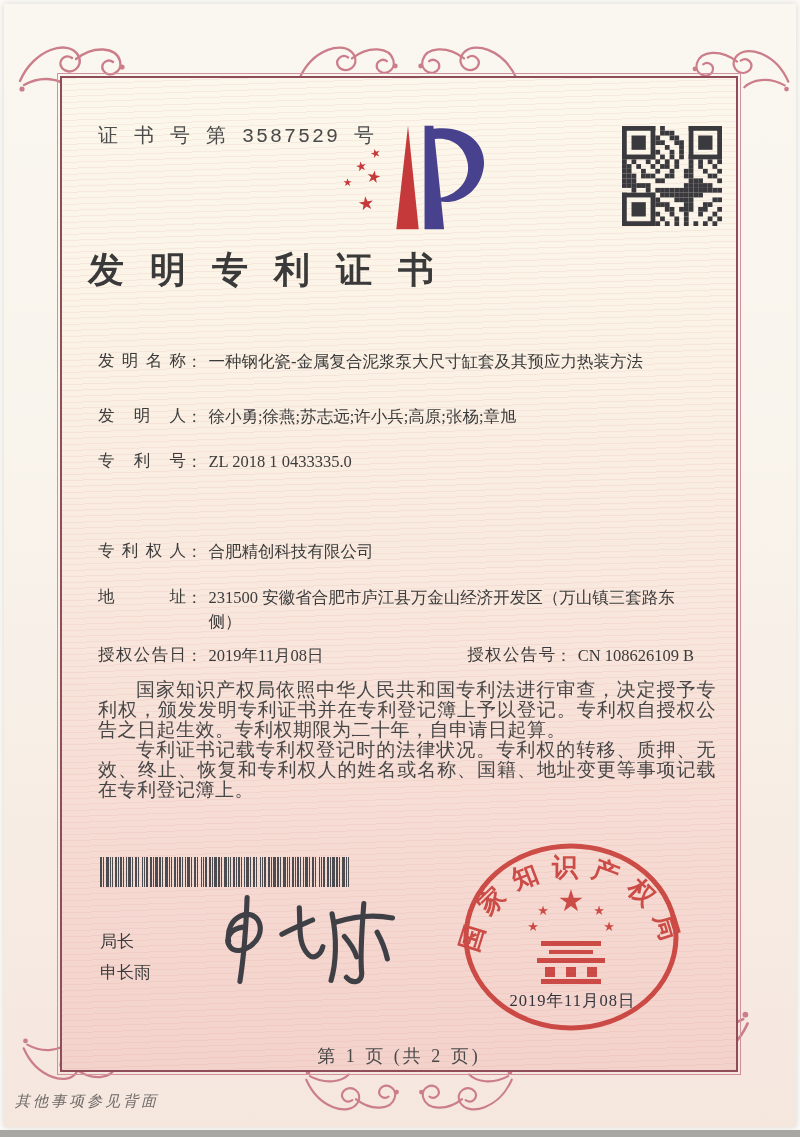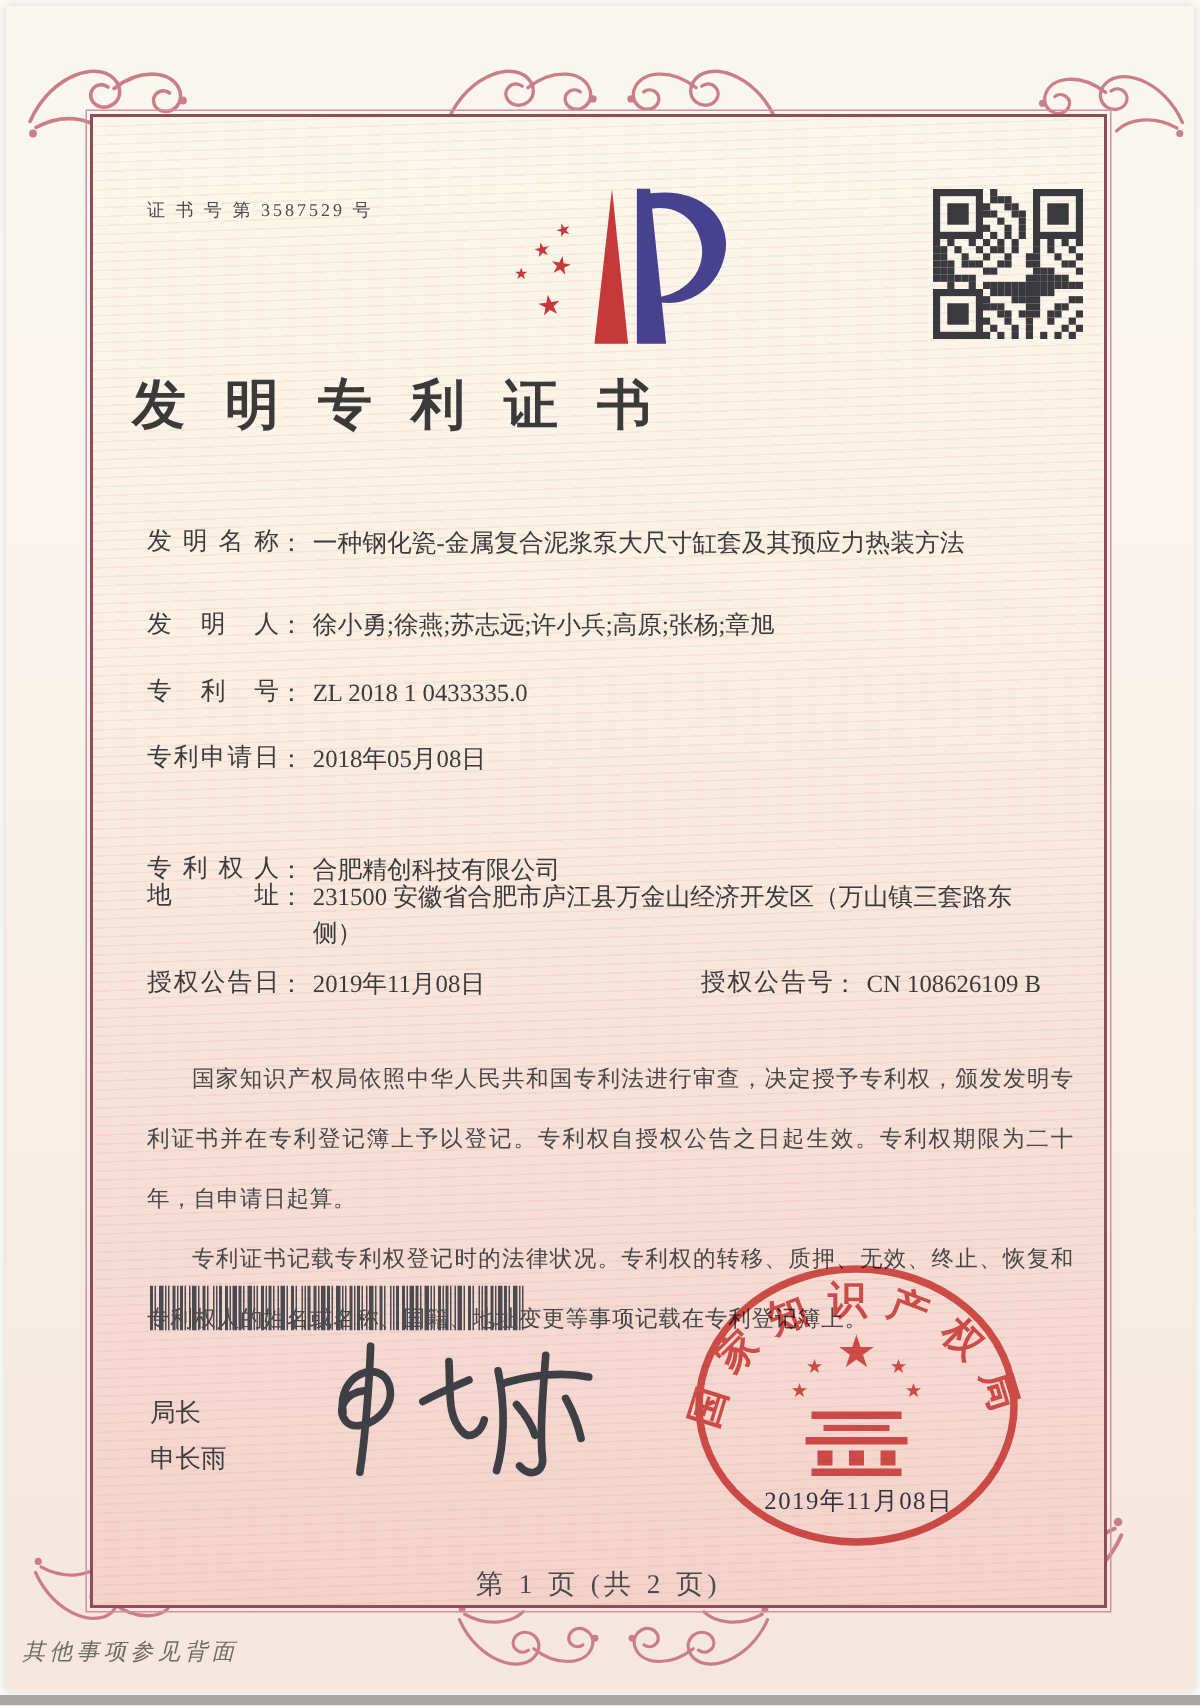--- a/index.html
+++ b/index.html
@@ -20,33 +20,33 @@
     position:absolute;left:57px;top:73px;width:682px;height:1000px;
     border:1px solid #d1909b;
   }
   .cert-inner{
     position:absolute;inset:2px;border:2px solid #8e4d58;
     background:
       repeating-linear-gradient(178deg, rgba(211,116,116,.10) 0 1px, rgba(211,116,116,0) 1px 6px),
       linear-gradient(180deg,#fcf7ec 0%,#fbf3e6 25%,#f9e9de 50%,#f6dcd4 75%,#f3d2cb 100%);
   }
   .abs{position:absolute;}
-  .cert-no{left:36px;top:54px;font-size:12px;letter-spacing:2px;color:#4b4b4b;}
+  .cert-no{left:36px;top:44px;font-size:20px;letter-spacing:2px;color:#4b4b4b;font-family:Liberation Mono, monospace;}
   .logo{left:268px;top:42px;width:156px;height:116px;}
   .qr{left:560px;top:48px;width:100px;height:100px;}
   .title{left:0;top:168px;width:100%;text-align:left;font-size:36px;font-weight:700;
          letter-spacing:26px;padding-left:26px;box-sizing:border-box;color:#3a3a3a;}
   .frow{left:36px;width:620px;font-size:16.5px;line-height:1.45;color:#3b3b3b;white-space:nowrap;}
   .flabel{display:inline-block;width:88px;text-align:justify;text-align-last:justify;vertical-align:top;font-family:Liberation Mono, monospace;}
   .fcolon{display:inline-block;vertical-align:top;margin-right:6px;}
   .fvalue{display:inline-block;vertical-align:top;white-space:normal;}
   .fvalue.wrap{max-width:492px;}
   .row-grant .grp1{display:inline-block;width:365px;}
-  .paras{left:36px;top:602px;width:618px;font-size:15px;line-height:40px;
-         text-align:justify;color:#474747;letter-spacing:.5px;margin-top:20px;}
+  .paras{left:36px;top:602px;width:618px;font-size:19px;line-height:20px;
+         text-align:justify;color:#474747;letter-spacing:.5px;}
   .paras p{margin:0;text-indent:2em;}
   .barcode{left:38px;top:779px;width:252px;height:30px;}
   .signer{left:38px;top:848px;font-size:17px;line-height:31px;color:#3d3d3d;}
   .signature{left:138px;top:806px;width:215px;height:115px;}
   .seal{left:395px;top:763px;width:228px;height:192px;opacity:.92;mix-blend-mode:multiply;}
   .seal-date{left:398px;top:912px;width:225px;text-align:center;font-size:16.5px;
              color:#33333c;letter-spacing:1px;}
   .page-info{left:0;top:966px;width:100%;text-align:center;font-size:18px;color:#4a4a4a;letter-spacing:3px;}
   .footer-note{position:absolute;left:15px;top:1092px;width:100%;text-align:left;
                font-size:15px;color:#6e6a66;letter-spacing:3px;font-style:italic;}
@@ -282,25 +282,22 @@
     </div>
 
     <div class="abs frow" style="top:327px">
       <span class="flabel">发明人</span><span class="fcolon">：</span><span class="fvalue wrap">徐小勇;徐燕;苏志远;许小兵;高原;张杨;章旭</span>
     </div>
 
     <div class="abs frow" style="top:372px">
       <span class="flabel">专利号</span><span class="fcolon">：</span><span class="fvalue">ZL 2018 1 0433335.0</span>
     </div>
 
-    <div class="abs frow" style="top:416px">
-      <span class="flabel">专利申请日</span><span class="fcolon">：</span><span class="fvalue">2018年05月08日</span>
-    </div>
-
-    <div class="abs frow" style="top:490px">
+
+    <div class="abs frow" style="top:462px">
       <span class="flabel">专利权人</span><span class="fcolon">：</span><span class="fvalue">合肥精创科技有限公司</span>
     </div>
 
     <div class="abs frow" style="top:508px">
       <span class="flabel">地址</span><span class="fcolon">：</span><span class="fvalue wrap" style="max-width:472px">231500 安徽省合肥市庐江县万金山经济开发区（万山镇三套路东侧）</span>
     </div>
 
     <div class="abs frow row-grant" style="top:566px">
       <span class="grp1">
         <span class="flabel">授权公告日</span><span class="fcolon">：</span><span class="fvalue">2019年11月08日</span>

